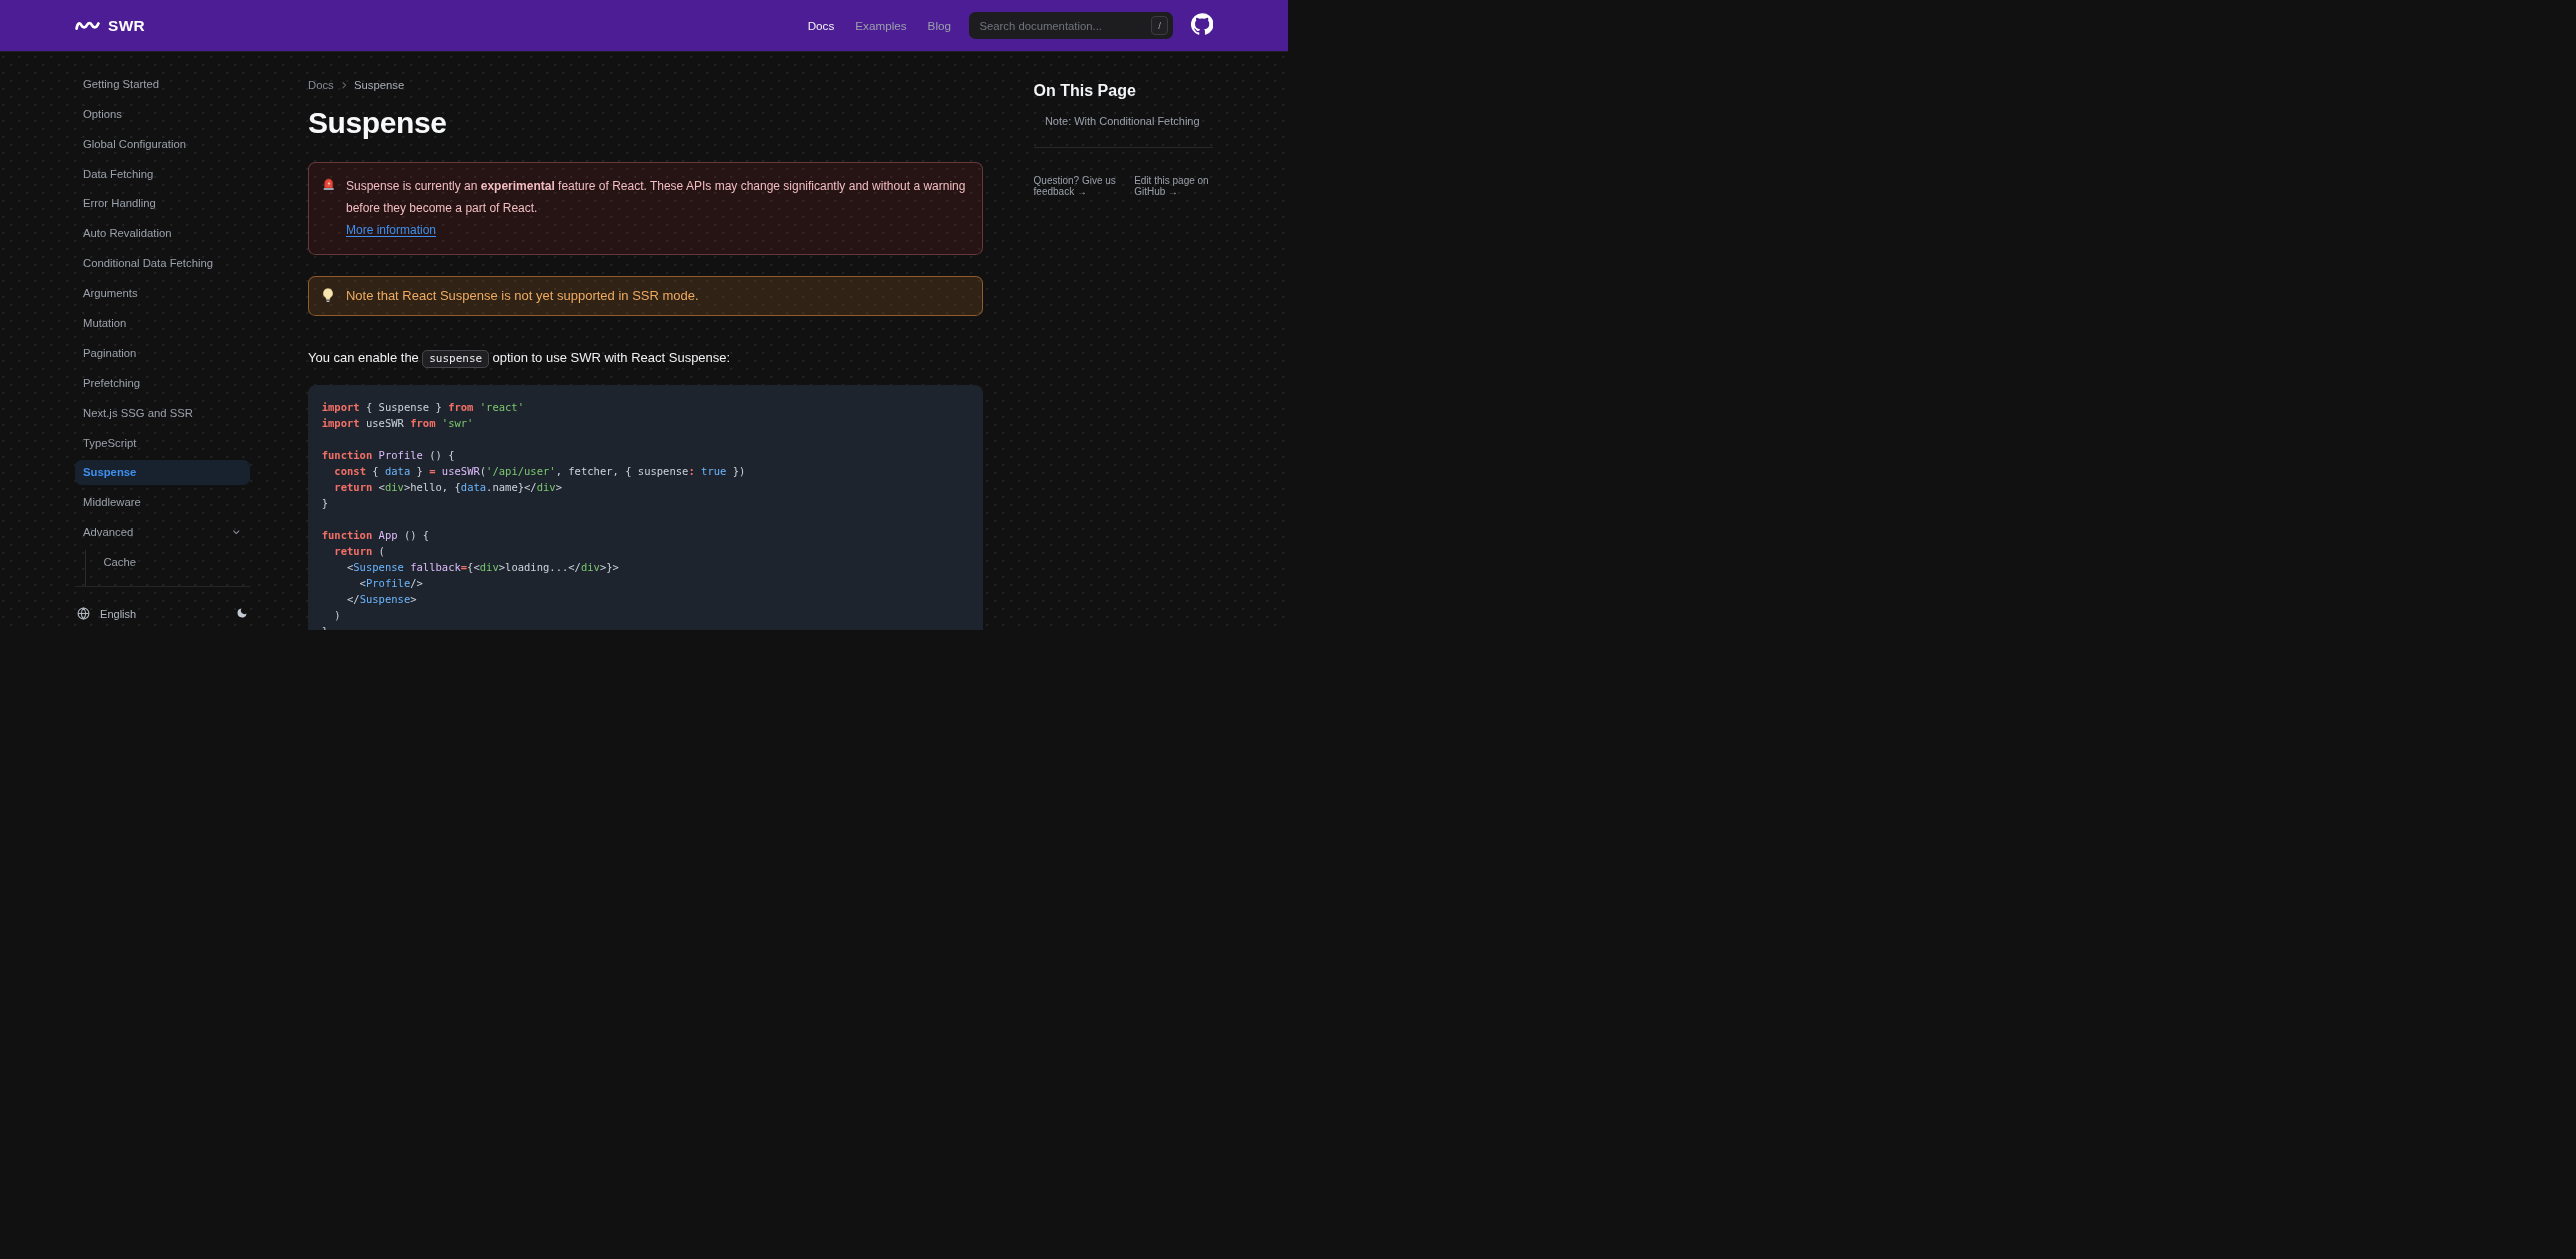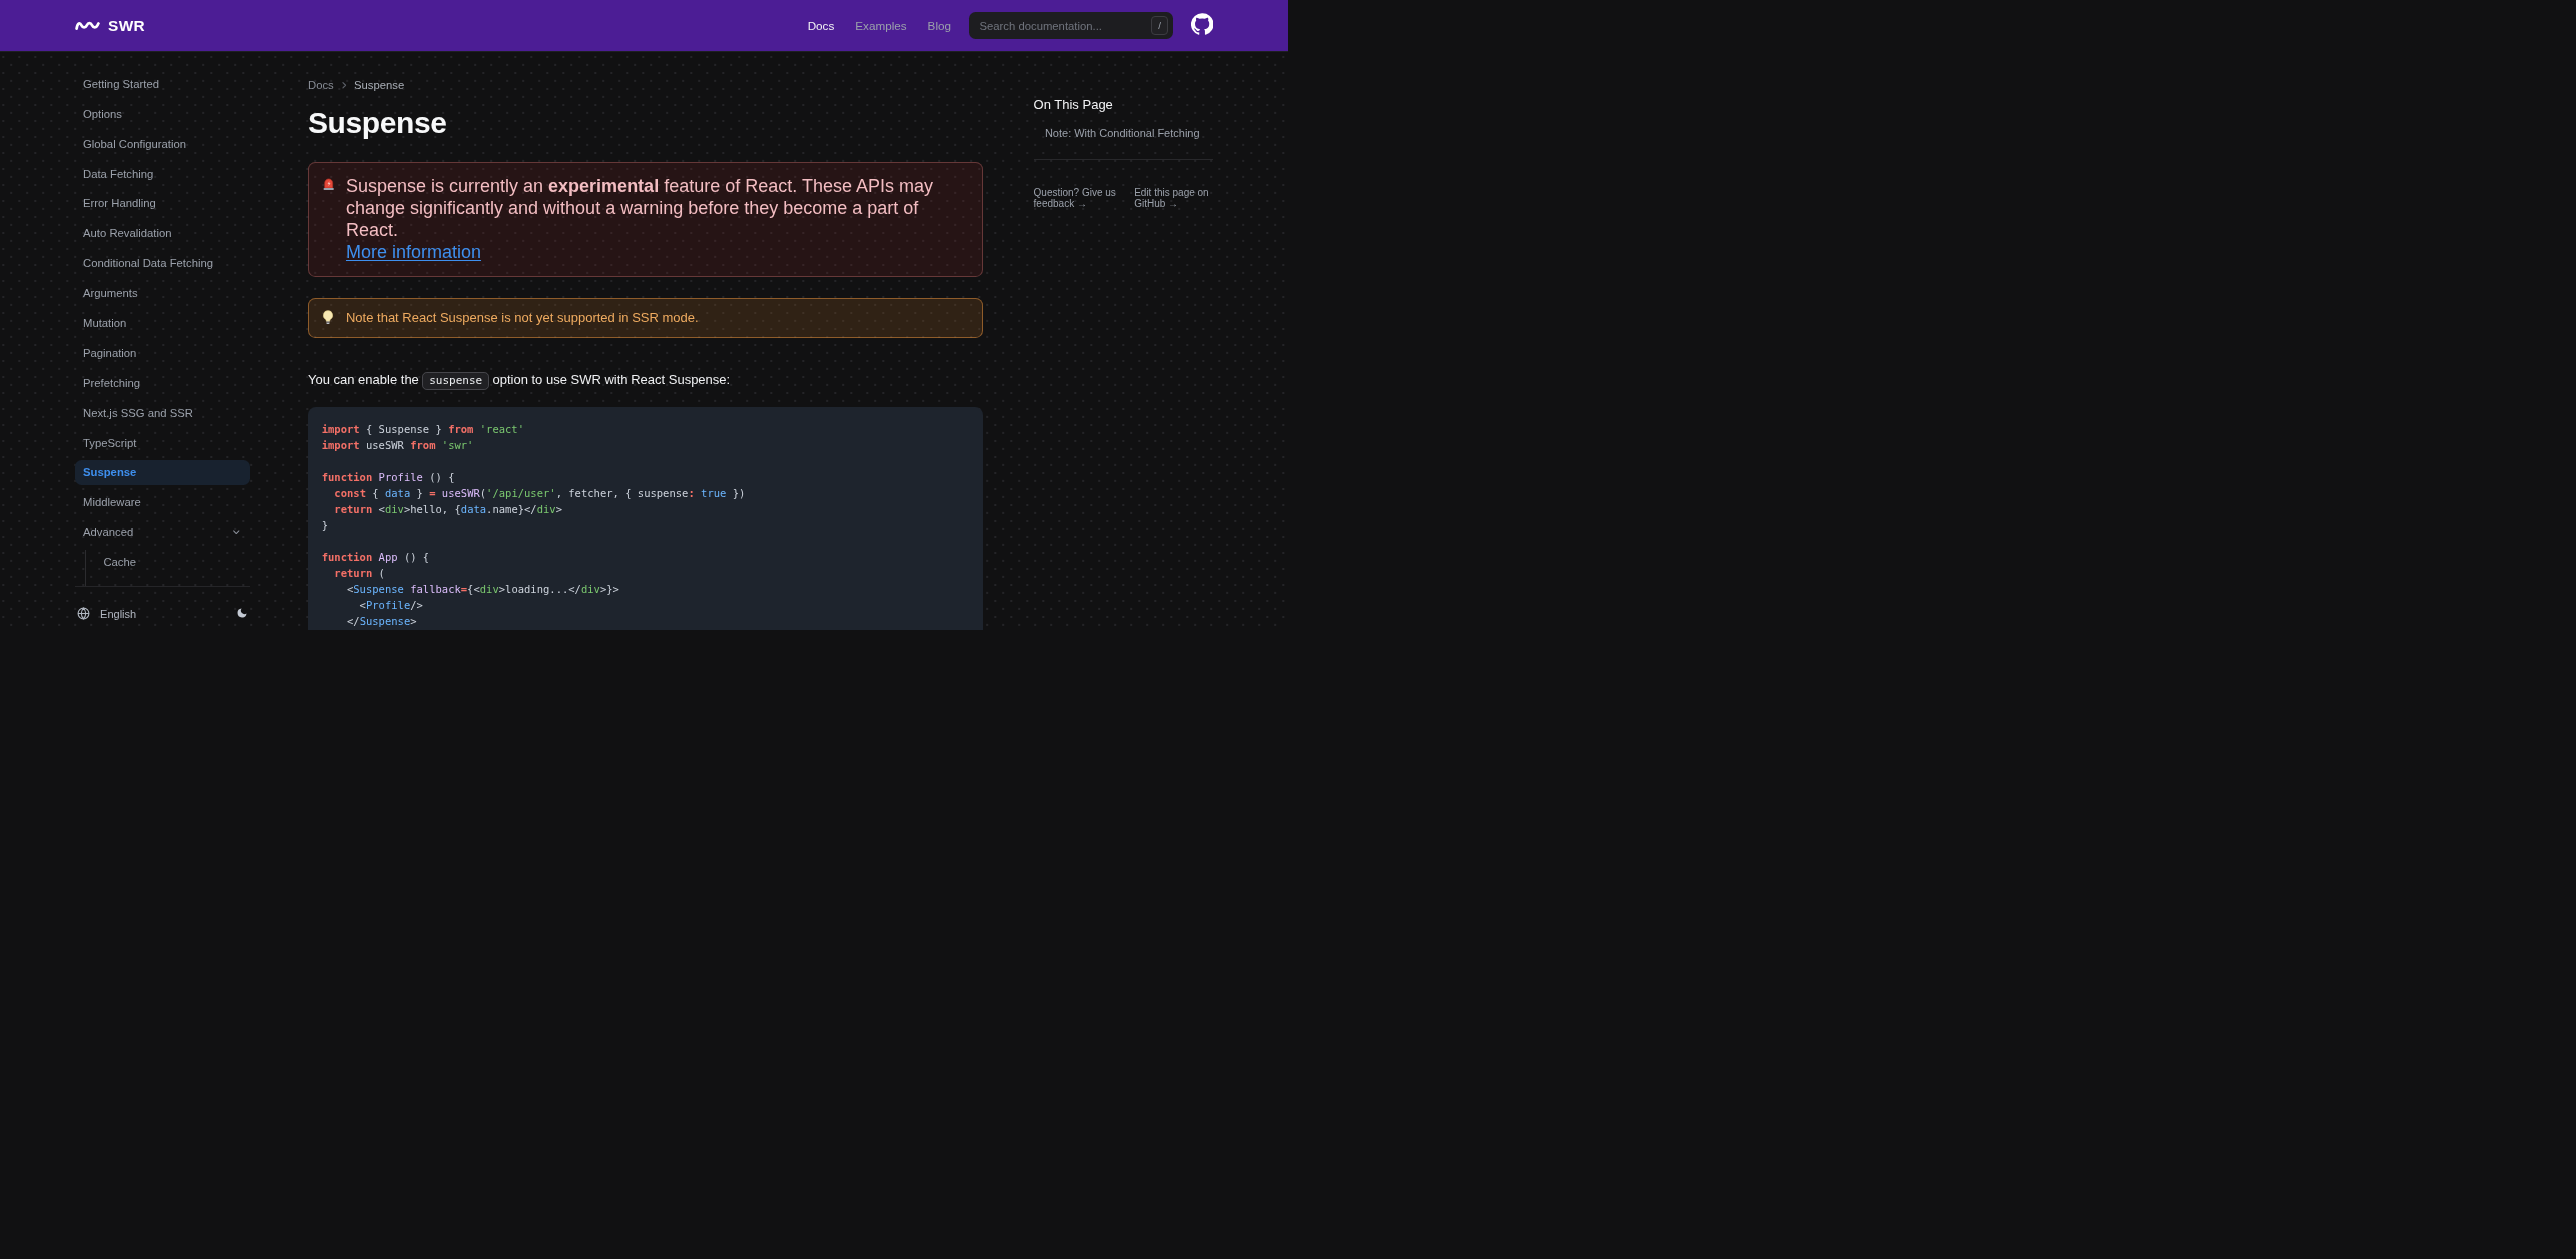--- a/index.html
+++ b/index.html
@@ -97,21 +97,21 @@
   .breadcrumb .bc-sep { color:#5c6068; display:flex; }
   .breadcrumb .bc-current { color:#aaafb7; }
   .page-title { margin-top:16px; font-size:30px; line-height:32px; font-weight:800; color:#f7f8f9; letter-spacing:-0.4px; }
 
   .callout { border-radius:7.3px; display:flex; margin-top:23.4px; }
   .callout-error {
     border:0.8px solid rgba(235,130,130,0.33);
     background:rgba(136,38,38,0.18);
     padding:12px 14.6px 13px 9.7px;
   }
-  .callout-error .callout-body { font-size:18px; line-height:22px; color:#f3bdc2; }
+  .callout-error .callout-body { font-size:12px; line-height:22px; color:#f3bdc2; }
   .callout-error b { font-weight:700; }
   .callout-icon { flex:0 0 auto; width:16px; margin:1.6px 9.7px 0 1.6px; display:flex; justify-content:center; }
   .more-info { color:#3e8fee; text-decoration:underline; text-underline-offset:2.4px; }
   .callout-note {
     border:0.8px solid rgba(222,140,60,0.55);
     background:rgba(160,96,32,0.22);
     padding:9px 14.6px 9.7px 9.7px;
     margin-top:21px;
   }
   .callout-note .callout-body { font-size:13px; line-height:19.4px; color:#efab60; }
@@ -140,21 +140,21 @@
     white-space:pre;
   }
   .tok-k { color:#f47067;font-weight:bold; }
   .tok-s { color:#7bc86f; }
   .tok-f { color:#dcbdfb; }
   .tok-c { color:#6cb6ff; }
   .tok-p { color:#cdd3dc; }
 
   
   .toc { width:207px; flex:0 0 207px; padding:30px 13px 0 14.6px; }
-  .toc-title { font-size:13px; font-weight:400; color:#f3f4f6;margin-top:15px; }
+  .toc-title { font-size:16px; font-weight:700; color:#f3f4f6; }
   .toc-item { display:block; margin-top:15.4px; padding-left:11.3px; font-size:11px; color:#9ba1ab; }
   .toc-divider { border:none; border-top:0.8px solid #28282b; margin-top:19.4px; width:100%; }
   .toc-links { margin-top:27.5px; display:flex; gap:10.5px; }
   .toc-links a { font-size:10px; color:#9ba1ab; }
 </style>
 </head>
 <body>
 
 <header class="header">
   <div class="header-inner">

